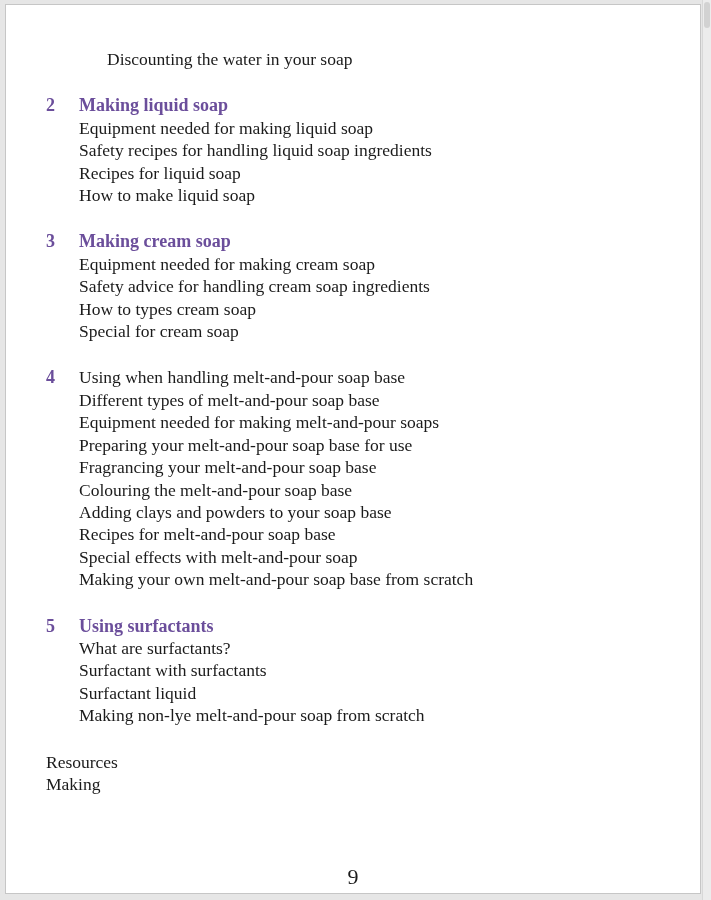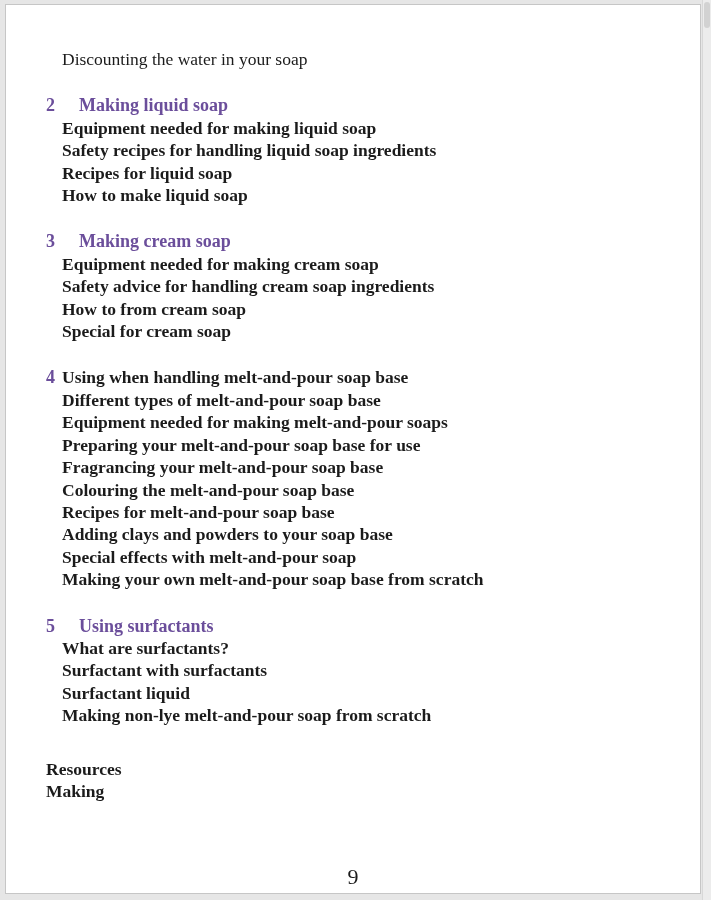--- a/index.html
+++ b/index.html
@@ -20,35 +20,35 @@
     background: #ffffff;
     border: 1px solid #c6c6c6;
     overflow: hidden;
   }
   .toc {
     padding-top: 43px;
     font-size: 17.5px;
     line-height: 22.4px;
     color: #1b1b1b;
   }
-  .toc-intro { padding-left: 56px; }
+  .toc-intro { padding-left: 101px; }
   .chapter { margin-top: 24px; }
   .chapter-heading {
     position: relative;
     padding-left: 73px;
     font-weight: bold;
     font-size: 18px;
     color: var(--heading-color, #6b4e9b);
   }
   .chapter-number {
     position: absolute;
     left: 40px; top: 0;
   }
-  .toc-item { padding-left: 56px; font-weight: bold; }
-  .back-matter { margin-top: 31px; font-weight: bold; }
+  .toc-item { padding-left: 73px; }
+  .back-matter { margin-top: 24px; }
   .back-item { padding-left: 40px; }
   .page-number {
     position: absolute;
     bottom: 3px; left: 0; right: 0;
     text-align: center;
     font-size: 22px;
     color: #1b1b1b;
   }
   .scrollbar {
     position: absolute;
@@ -77,33 +77,33 @@
             <div class="chapter-heading"><span class="chapter-number">2</span><span class="chapter-title">Making liquid soap</span></div>
             <div class="toc-item">Equipment needed for making liquid soap</div>
             <div class="toc-item">Safety recipes for handling liquid soap ingredients</div>
             <div class="toc-item">Recipes for liquid soap</div>
             <div class="toc-item">How to make liquid soap</div>
           </section>
           <section class="chapter">
             <div class="chapter-heading"><span class="chapter-number">3</span><span class="chapter-title">Making cream soap</span></div>
             <div class="toc-item">Equipment needed for making cream soap</div>
             <div class="toc-item">Safety advice for handling cream soap ingredients</div>
-            <div class="toc-item">How to from cream soap</div>
+            <div class="toc-item">How to types cream soap</div>
             <div class="toc-item">Special for cream soap</div>
           </section>
           <section class="chapter">
             <div class="chapter-heading"><span class="chapter-number">4</span></div>
             <div class="toc-item">Using when handling melt-and-pour soap base</div>
             <div class="toc-item">Different types of melt-and-pour soap base</div>
             <div class="toc-item">Equipment needed for making melt-and-pour soaps</div>
             <div class="toc-item">Preparing your melt-and-pour soap base for use</div>
             <div class="toc-item">Fragrancing your melt-and-pour soap base</div>
             <div class="toc-item">Colouring the melt-and-pour soap base</div>
+            <div class="toc-item">Adding clays and powders to your soap base</div>
             <div class="toc-item">Recipes for melt-and-pour soap base</div>
-            <div class="toc-item">Adding clays and powders to your soap base</div>
             <div class="toc-item">Special effects with melt-and-pour soap</div>
             <div class="toc-item">Making your own melt-and-pour soap base from scratch</div>
           </section>
           <section class="chapter">
             <div class="chapter-heading"><span class="chapter-number">5</span><span class="chapter-title">Using surfactants</span></div>
             <div class="toc-item">What are surfactants?</div>
             <div class="toc-item">Surfactant with surfactants</div>
             <div class="toc-item">Surfactant liquid</div>
             <div class="toc-item">Making non-lye melt-and-pour soap from scratch</div>
           </section>

